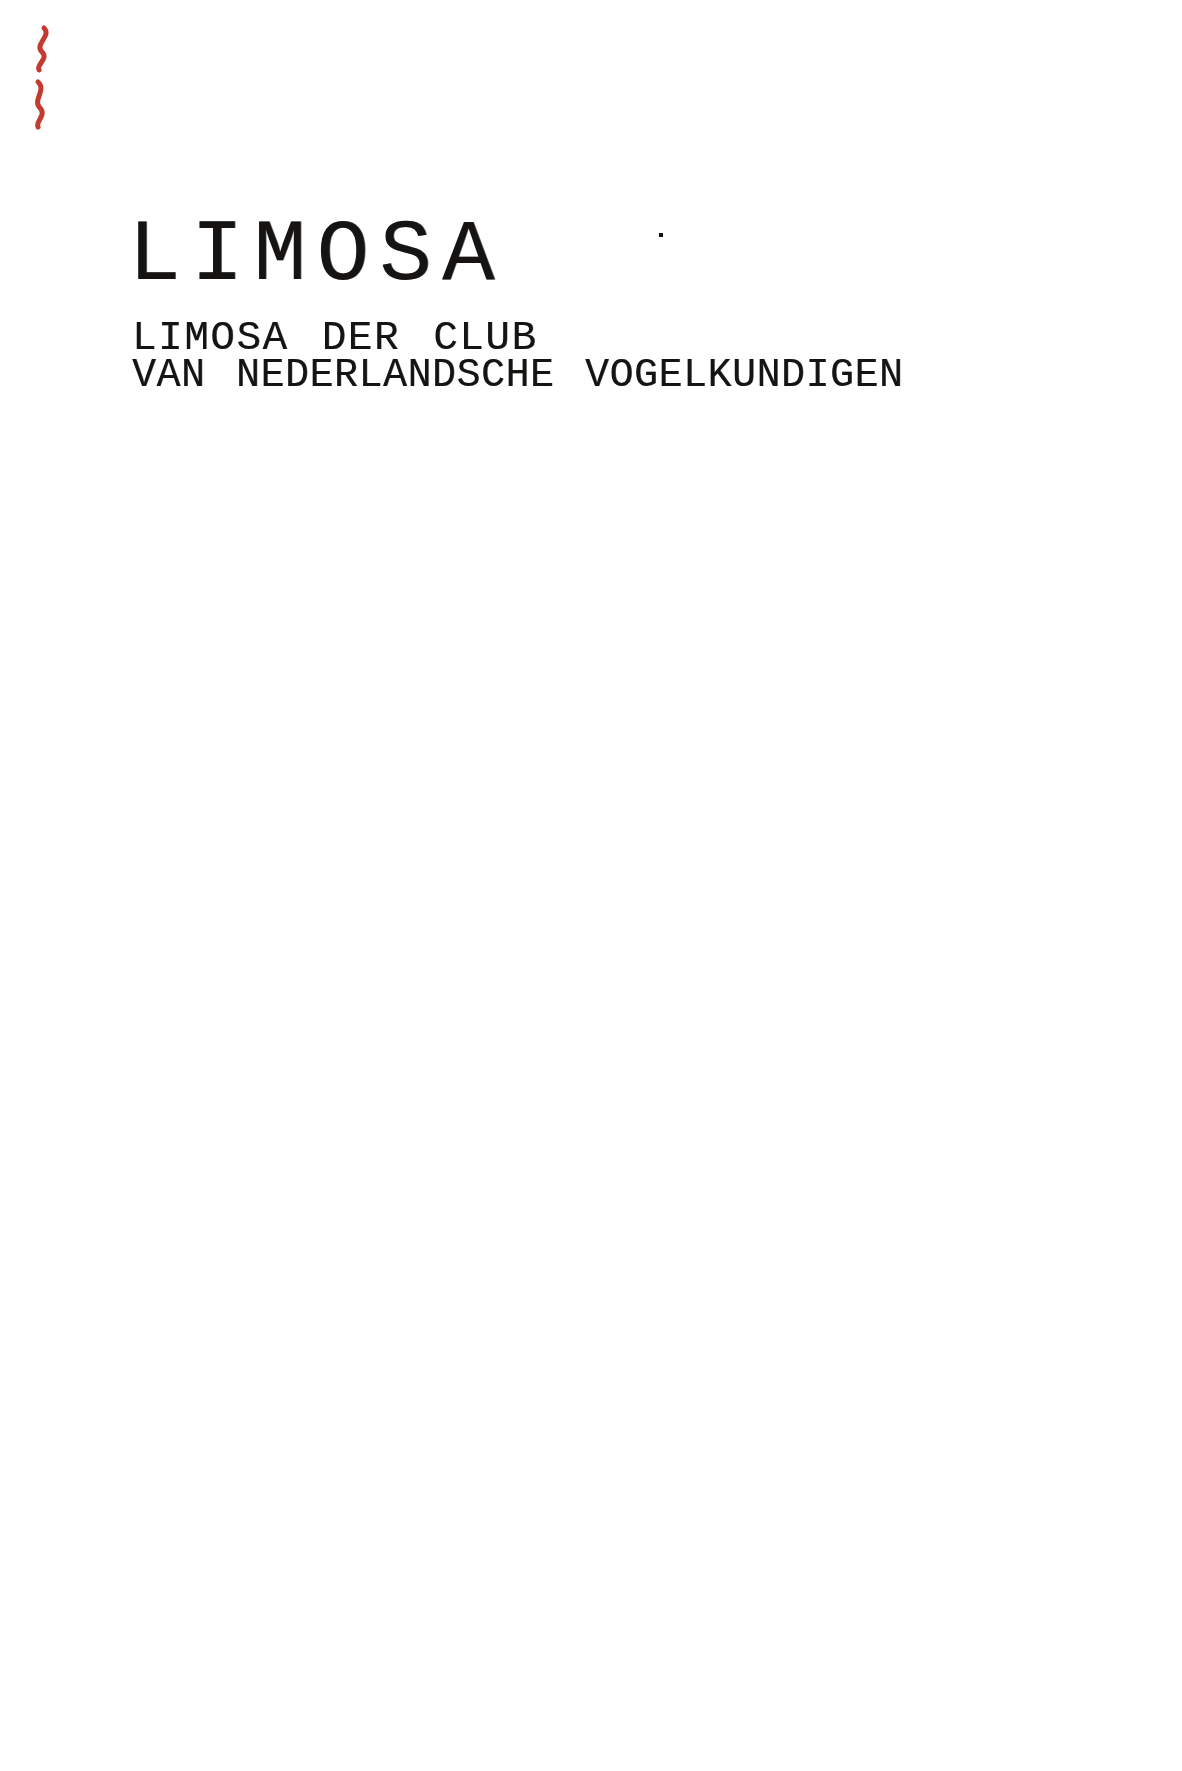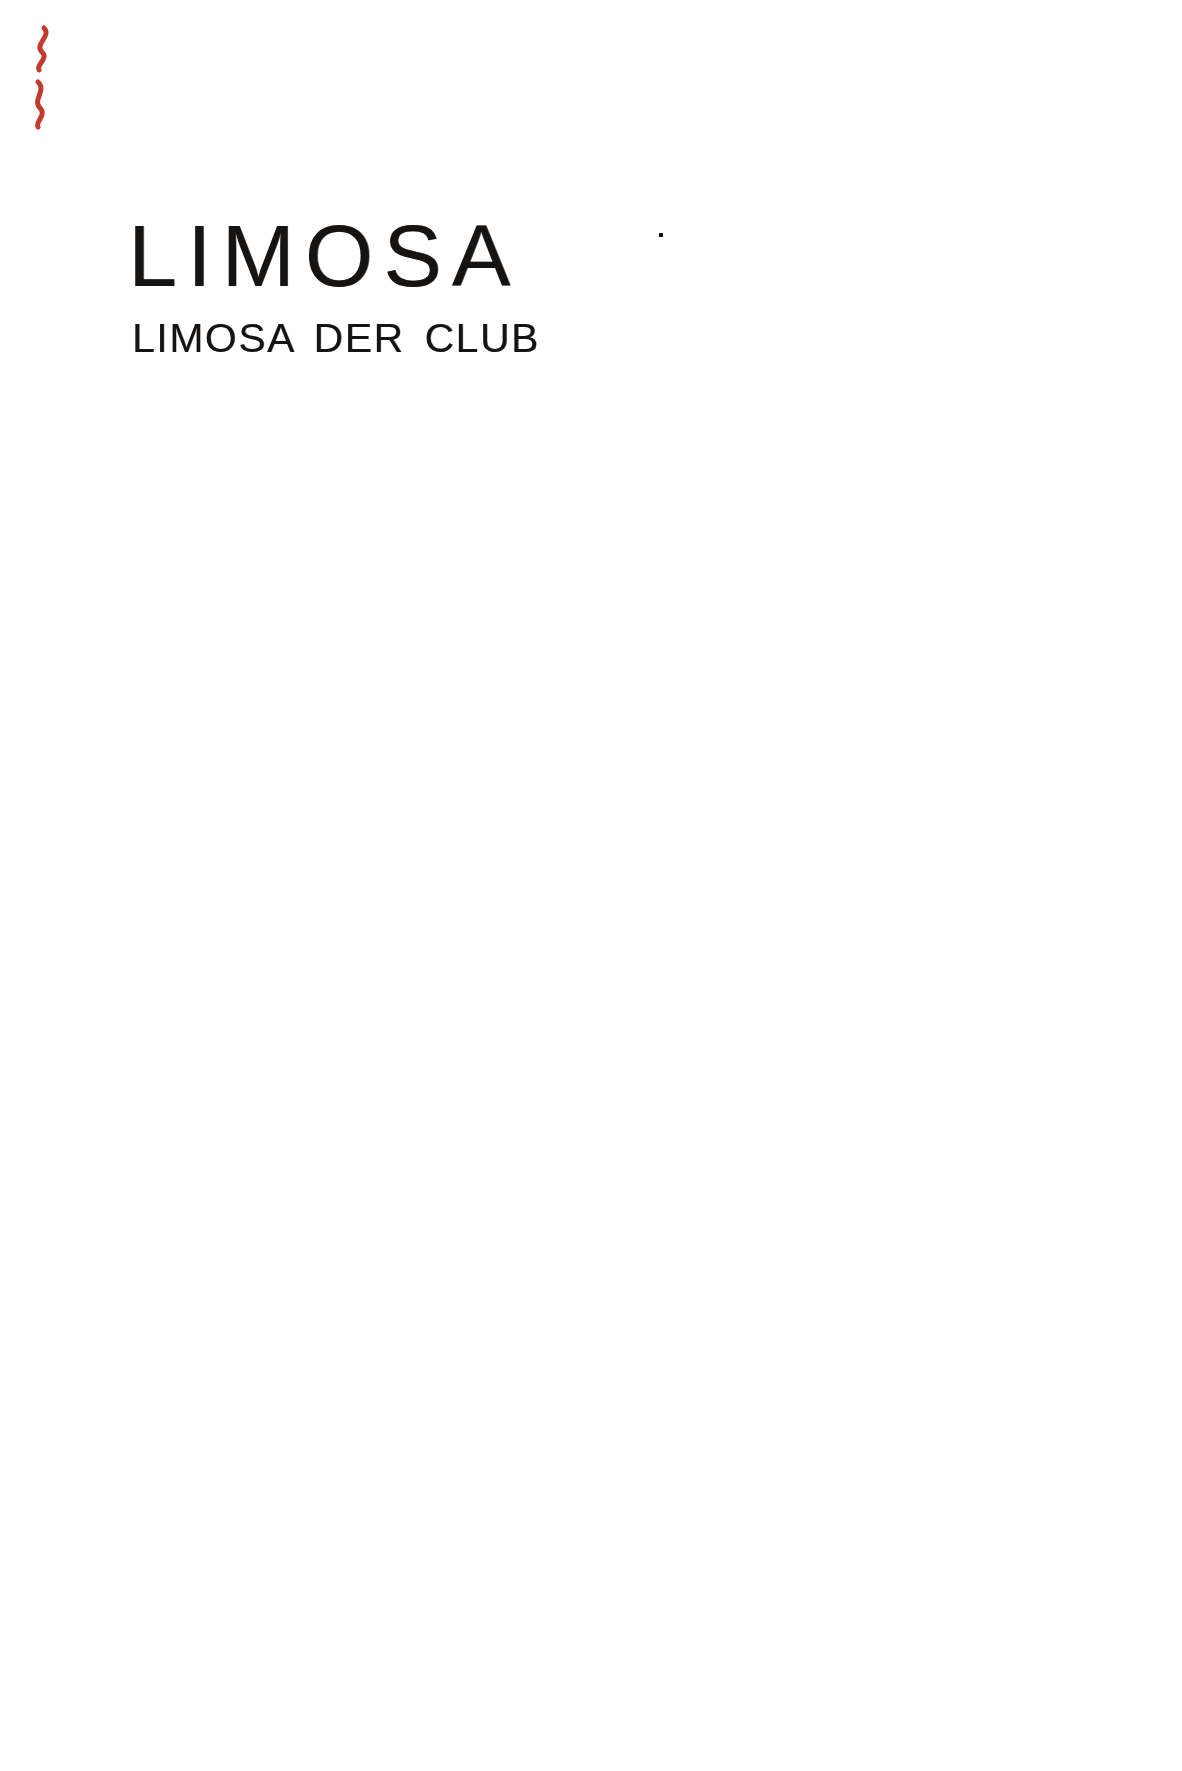--- a/index.html
+++ b/index.html
@@ -6,21 +6,21 @@
     margin: 0;
     padding: 0;
     background: #ffffff;
   }
   .page {
     position: relative;
     width: 1182px;
     height: 1771px;
     background: var(--paper, #ffffff);
     overflow: hidden;
-    font-family: Liberation Sans, sans-serif;
+    font-family: Liberation Mono, monospace;
     color: var(--ink, #161412);
   }
   .red-mark {
     position: absolute;
     left: 22px;
     top: 20px;
     width: 48px;
     height: 112px;
   }
   .title {
@@ -76,14 +76,15 @@
       <path d="M22,8 C30,16 12,24 20,32 C27,39 14,44 17,50"></path>
       <path d="M16,62 C25,70 10,80 18,88 C25,95 13,102 16,107"></path>
     </g>
   </svg>
 
   <div class="title">LIMOSA</div>
 
   <div class="ink-dot"></div>
 
   <div class="subtitle-1">LIMOSA DER CLUB</div>
+  <div class="subtitle-2">VAN NEDERLANDSCHE VOGELKUNDIGEN</div>
 
 </div>
 
 </body></html>

